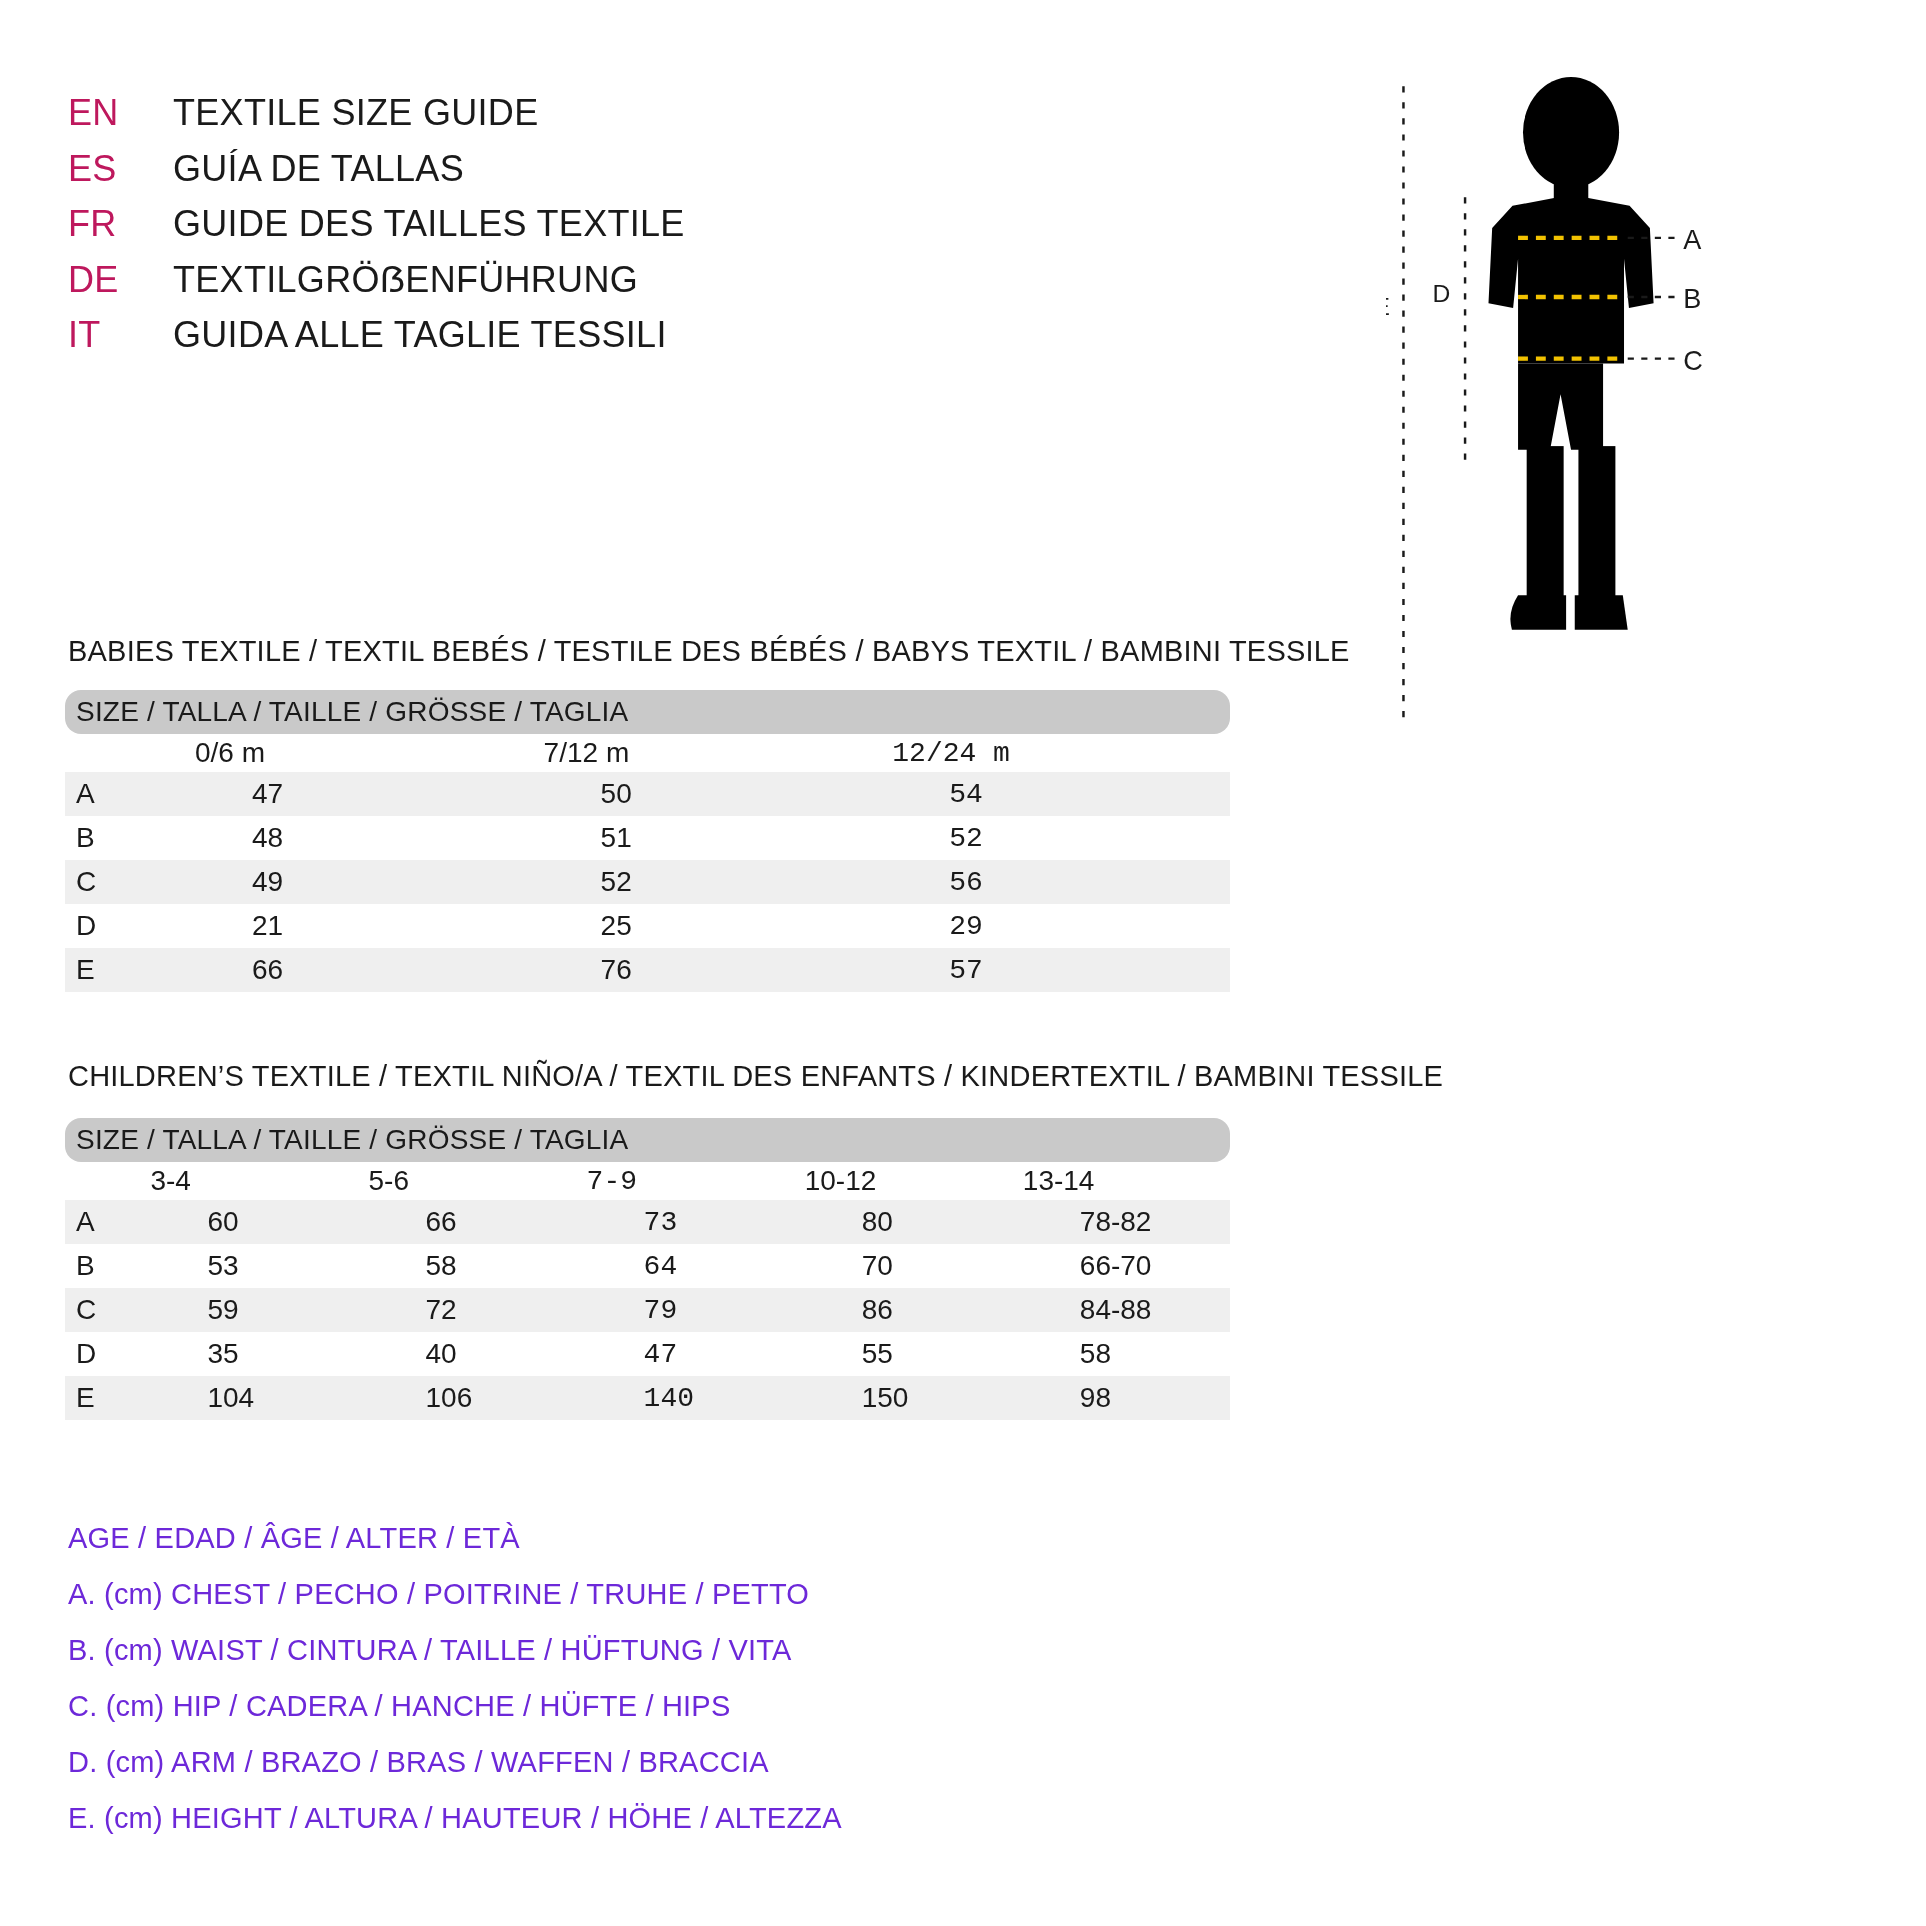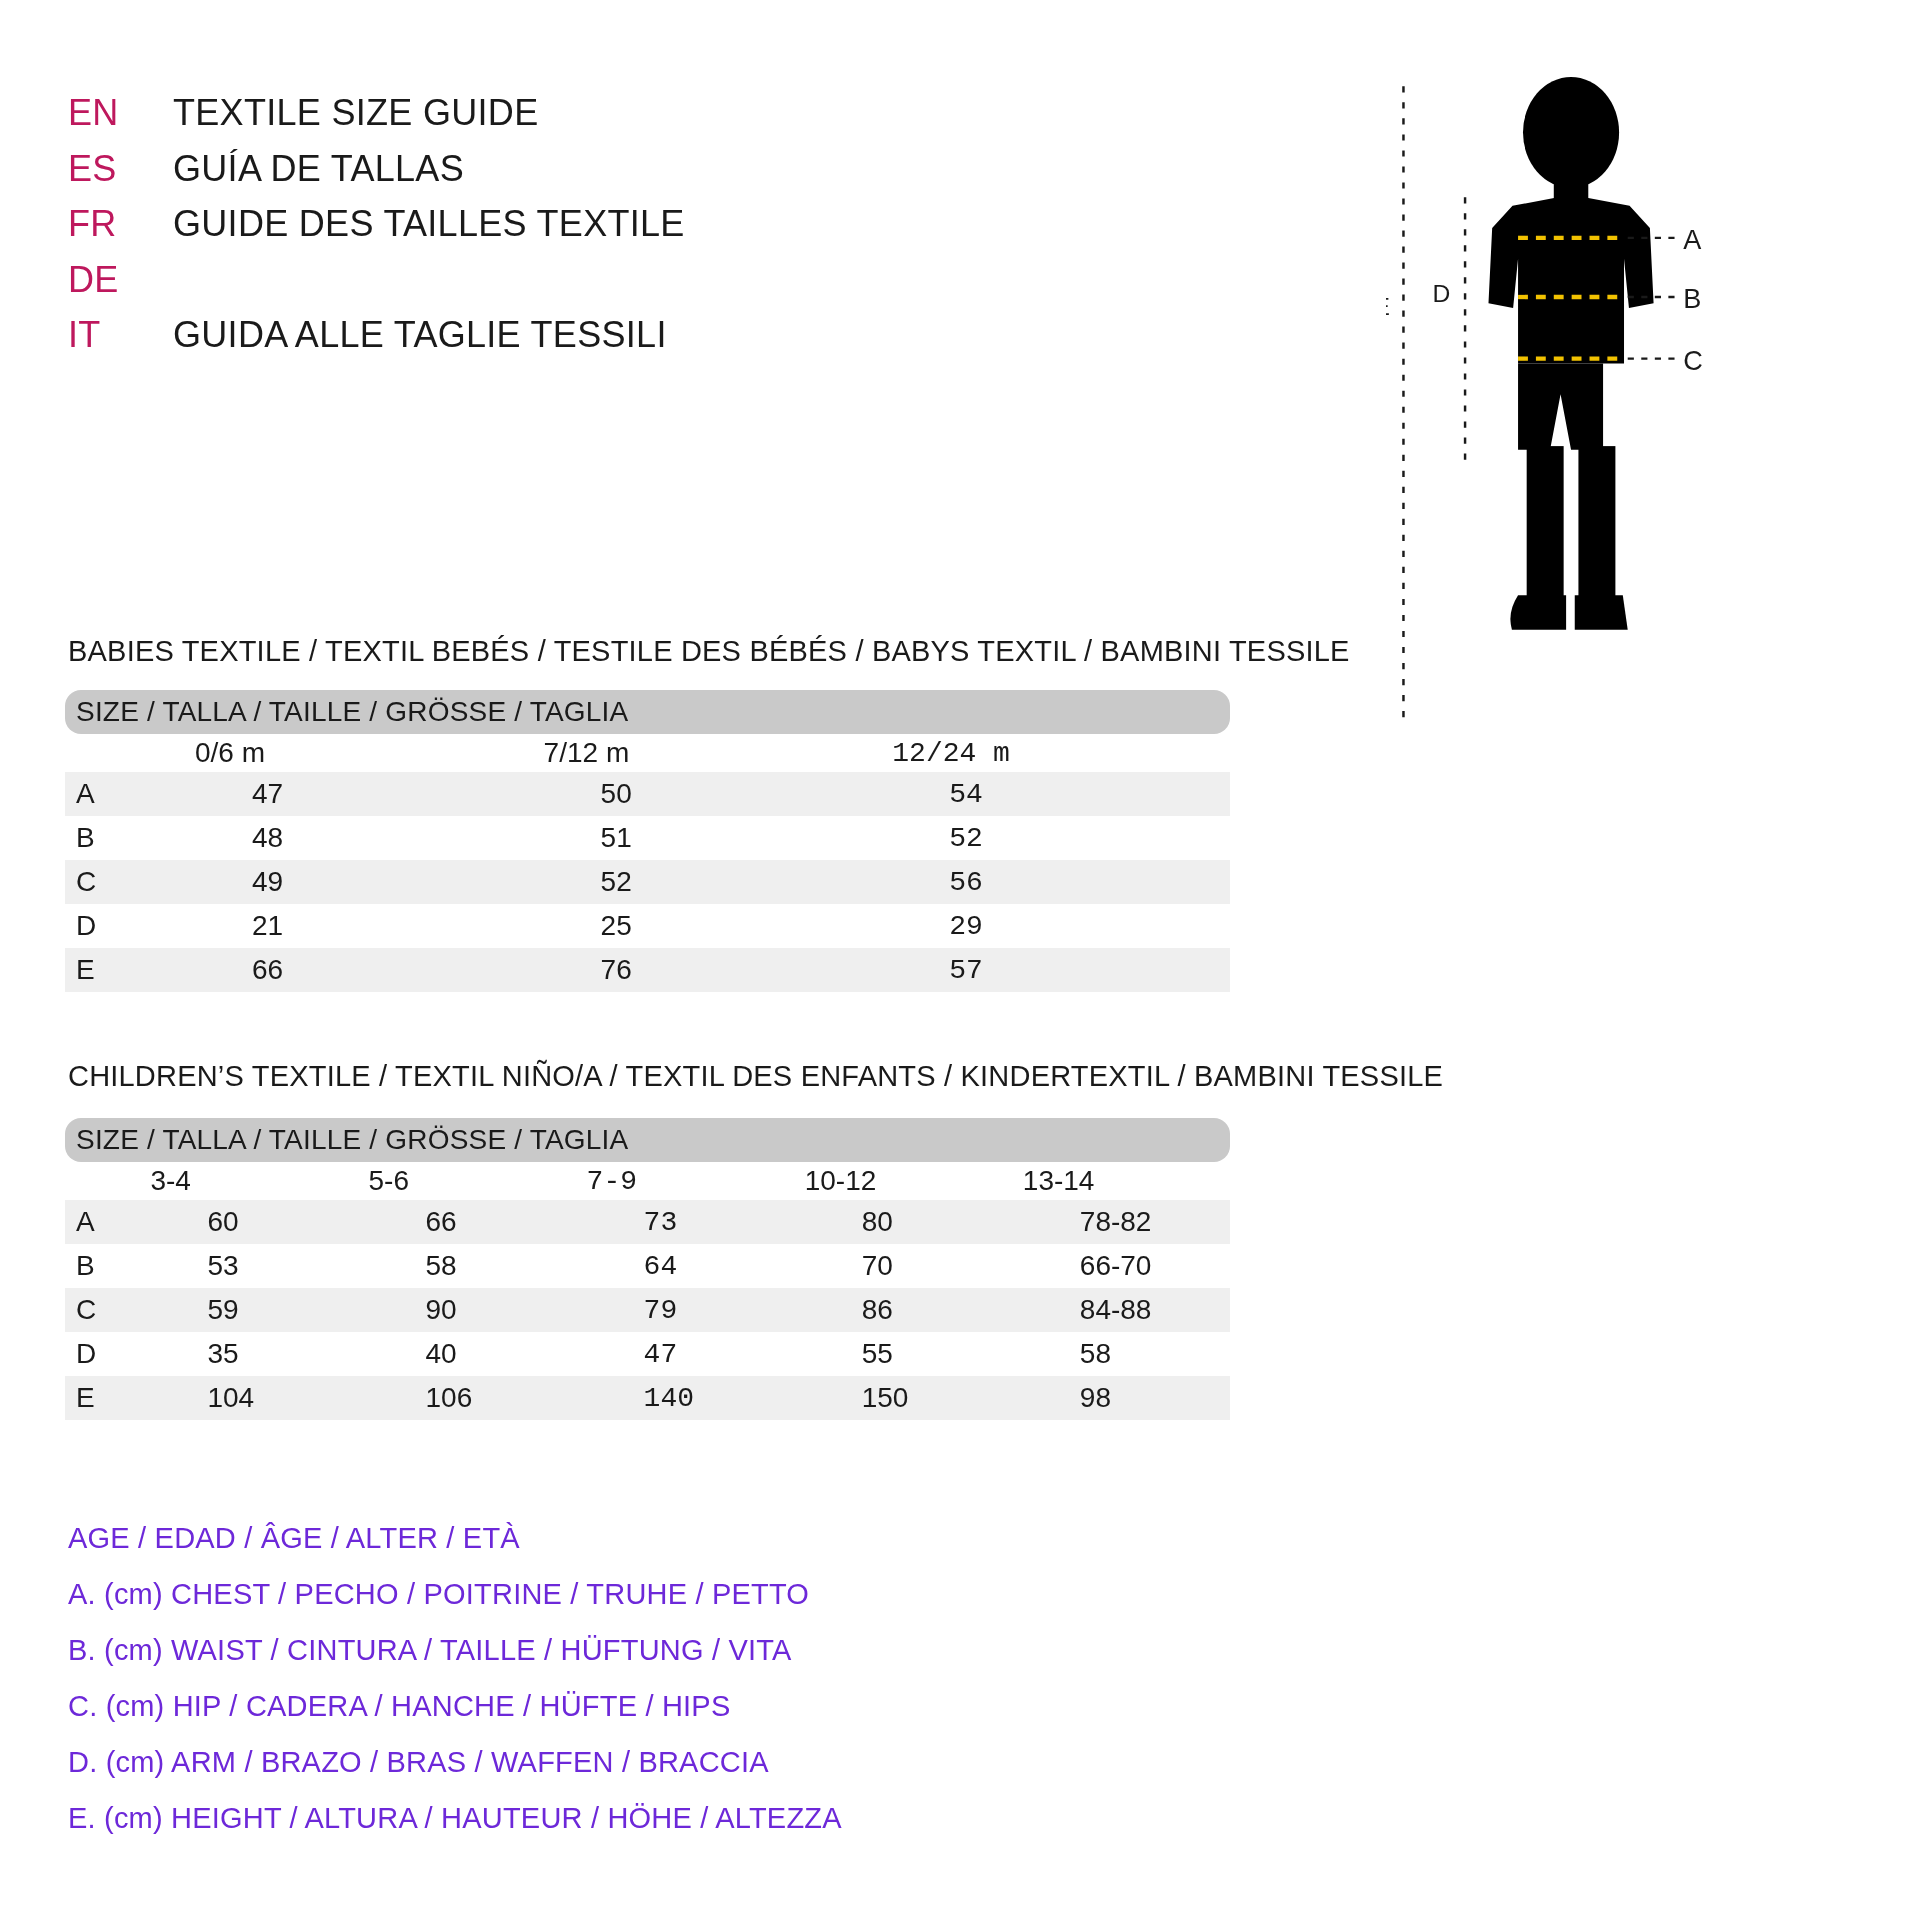--- a/index.html
+++ b/index.html
@@ -132,20 +132,21 @@
   <div class="lang-row">
     <div class="lang-code">ES</div>
     <div class="lang-text">GUÍA DE TALLAS</div>
   </div>
   <div class="lang-row">
     <div class="lang-code">FR</div>
     <div class="lang-text">GUIDE DES TAILLES TEXTILE</div>
   </div>
   <div class="lang-row">
     <div class="lang-code">DE</div>
+    <div class="lang-text">TEXTILGRÖẞENFÜHRUNG</div>
   </div>
   <div class="lang-row">
     <div class="lang-code">IT</div>
     <div class="lang-text">GUIDA ALLE TAGLIE TESSILI</div>
   </div>
 </div>
 
 <div class="figure-area">
   <svg class="figure-svg" width="444" height="690" viewBox="0 0 720 1120" xmlns="http://www.w3.org/2000/svg">
 
@@ -323,21 +324,21 @@
       <td class="c-v5">
           <span class="val">66-70</span>
         </td>
     </tr>
     <tr class="data-row shade">
       <td class="c-label">C</td>
       <td class="c-v1">
           <span class="val">59</span>
         </td>
       <td class="c-v2">
-          <span class="val">90</span>
+          <span class="val">72</span>
         </td>
       <td class="c-v3">
           <span class="val">79</span>
         </td>
       <td class="c-v4">
           <span class="val">86</span>
         </td>
       <td class="c-v5">
           <span class="val">84-88</span>
         </td>

